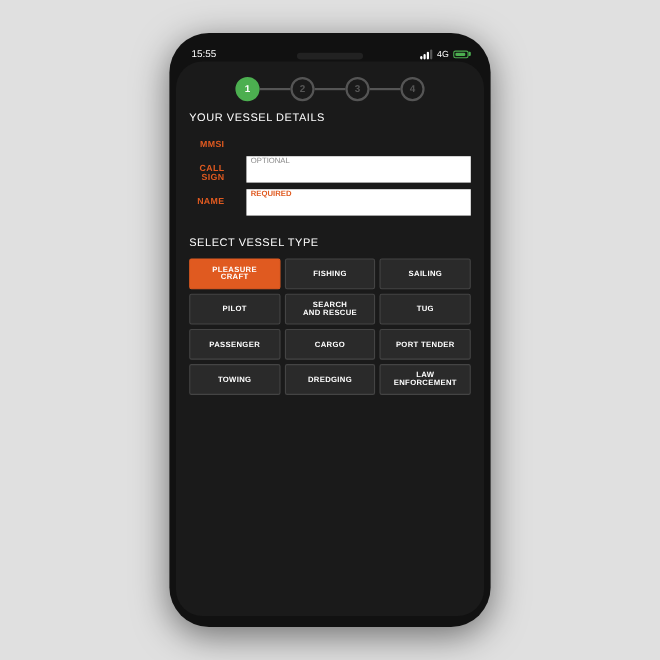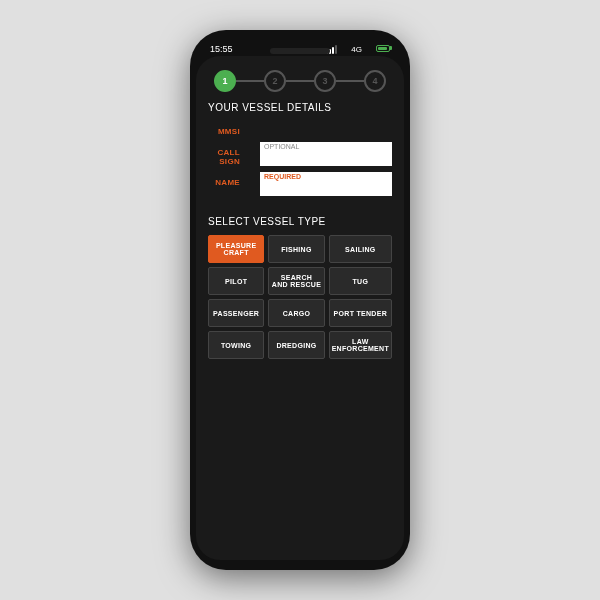--- a/index.html
+++ b/index.html
@@ -6,21 +6,21 @@
     body {
       background: #e0e0e0;
       display: flex;
       justify-content: center;
       align-items: center;
       width: 600px;
       height: 600px;
       font-family: 'Arial', sans-serif;
     }
     .phone-outer {
-      width: 220px;
+      width: 292px;
       height: 540px;
       background: #111;
       border-radius: 36px;
       box-shadow: 0 8px 32px rgba(0,0,0,0.5);
       display: flex;
       flex-direction: column;
       align-items: center;
       justify-content: center;
       position: relative;
       padding: 10px 6px;
@@ -40,22 +40,22 @@
       width: 100%;
       display: flex;
       justify-content: space-between;
       align-items: center;
       padding: 4px 14px 2px 14px;
       color: #fff;
       font-size: 9px;
     }
     .status-right {
       display: flex;
-      align-items: flex-start;
-      gap: 14px;
+      align-items: center;
+      gap: 4px;
     }
     .battery-icon {
       width: 14px;
       height: 7px;
       border: 1px solid #4caf50;
       border-radius: 2px;
       position: relative;
       display: inline-block;
     }
     .battery-icon::after {

